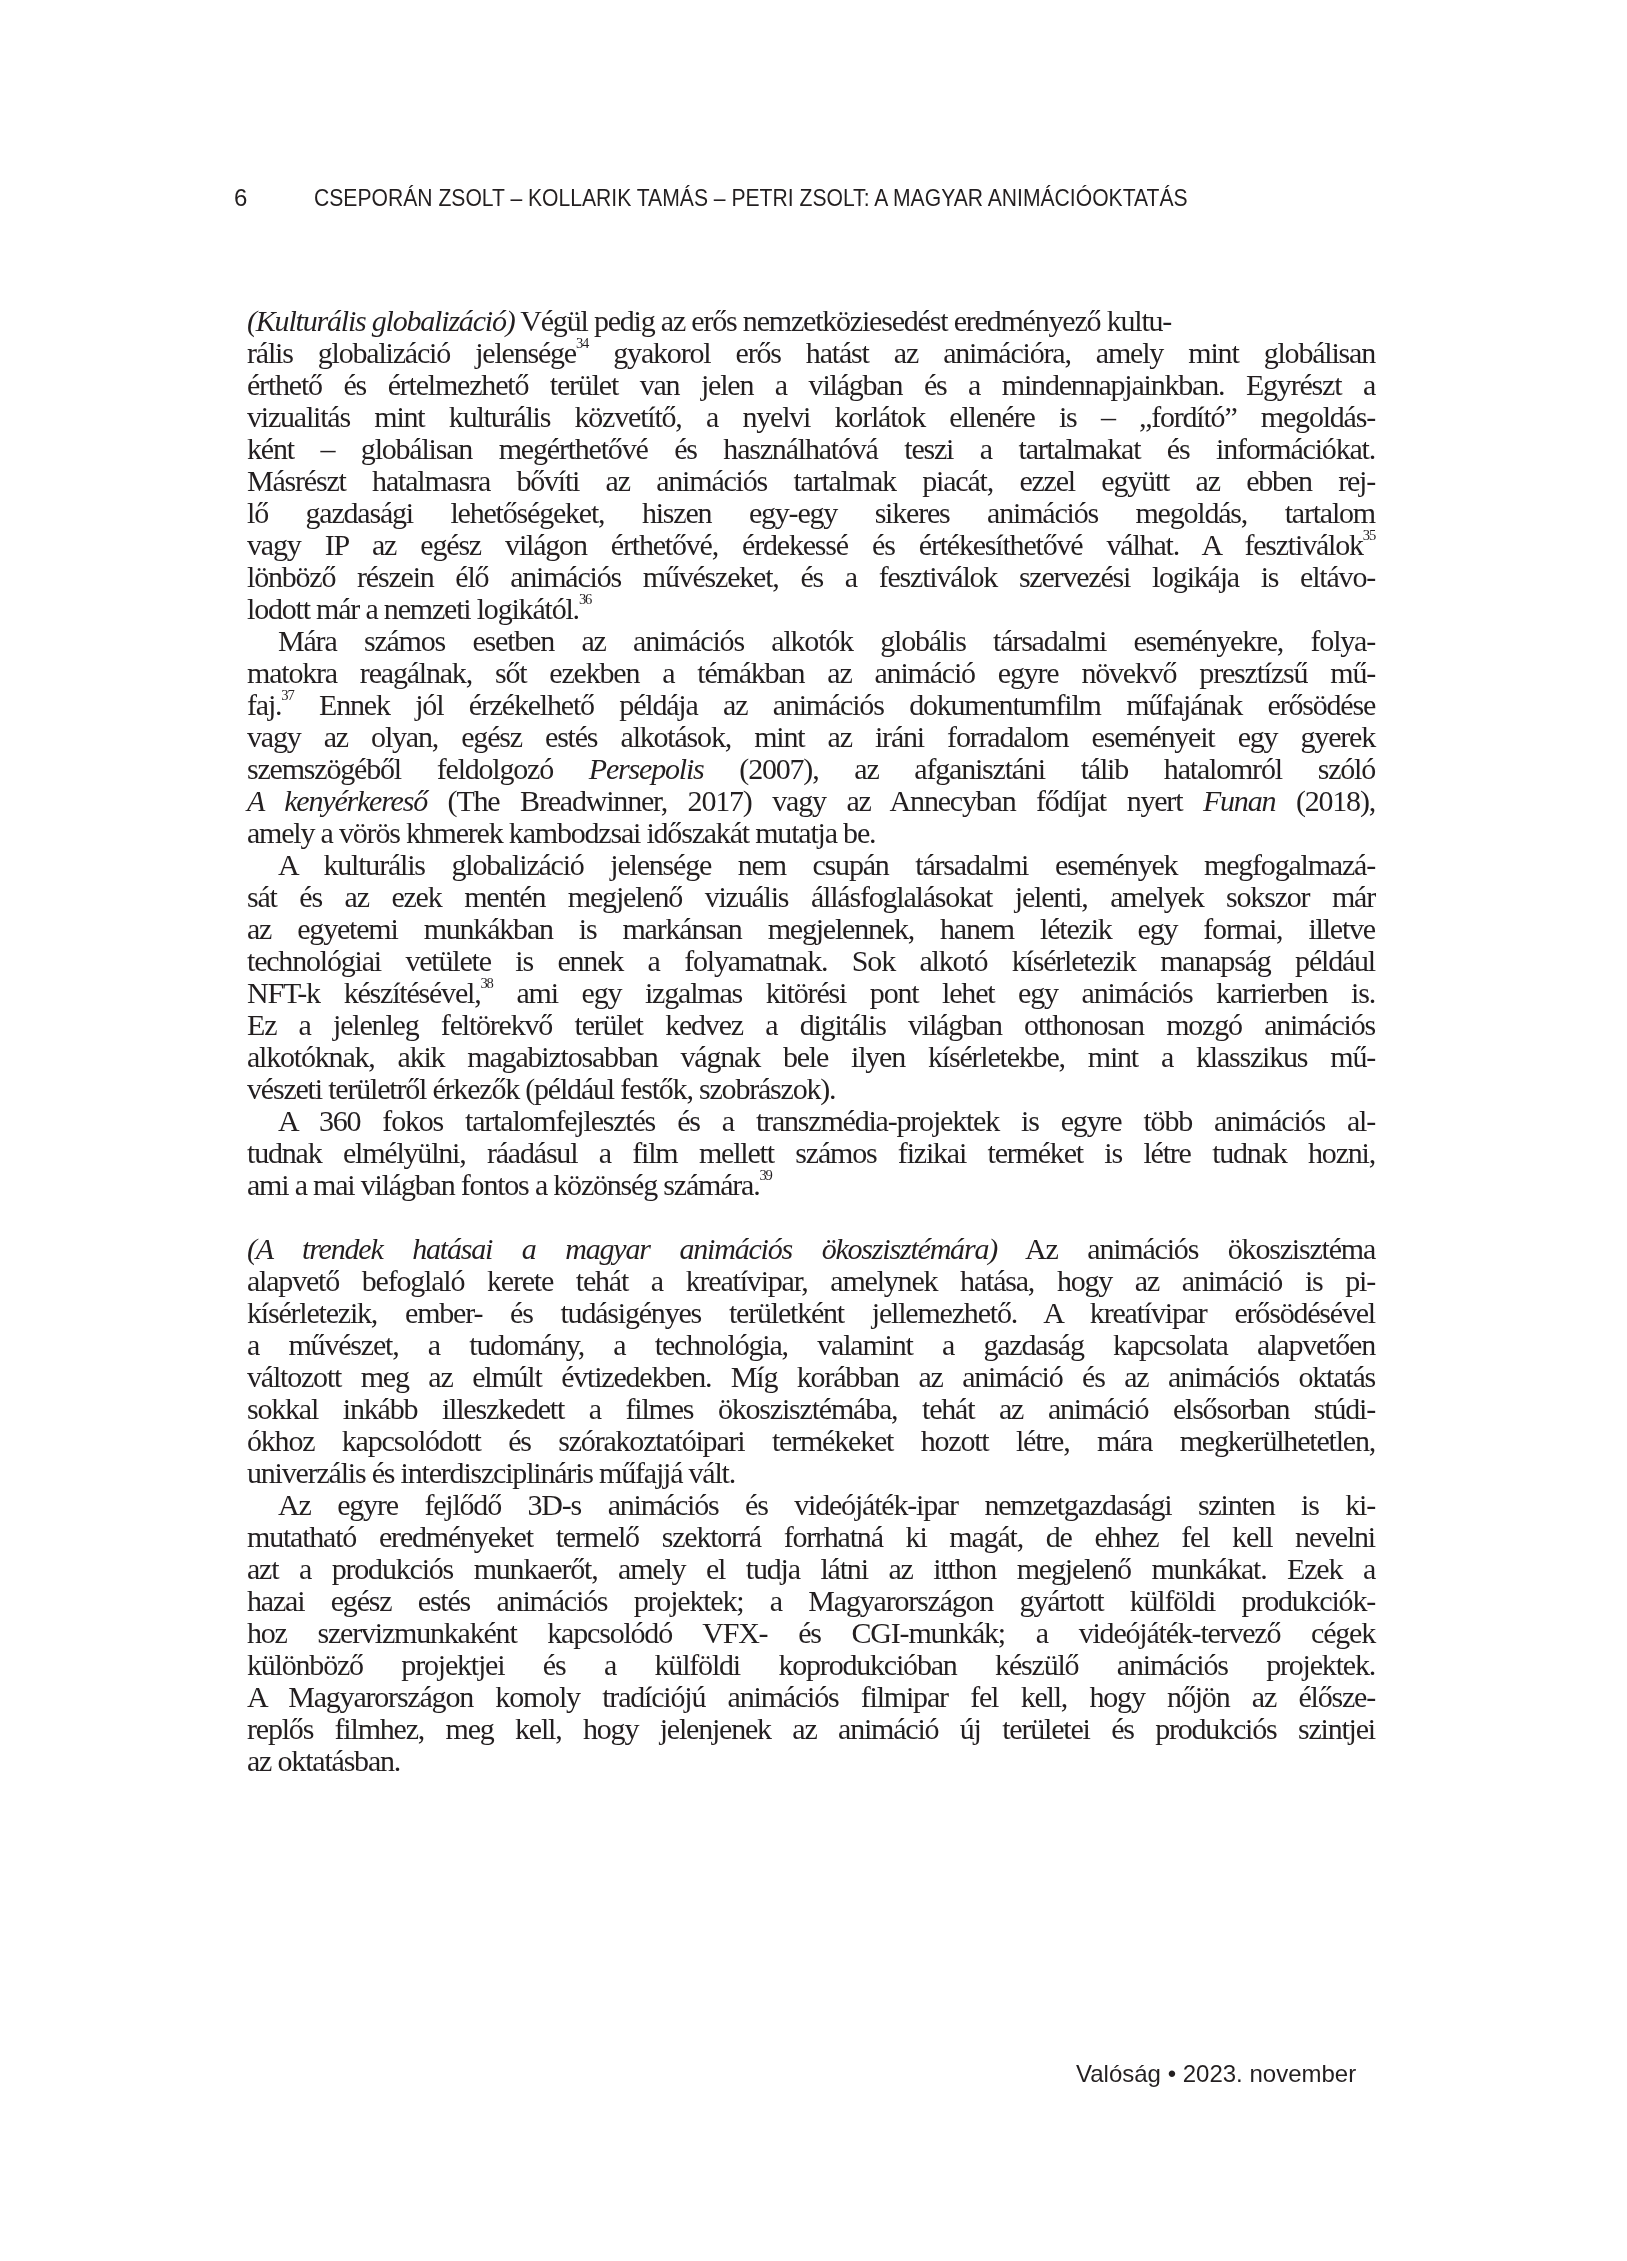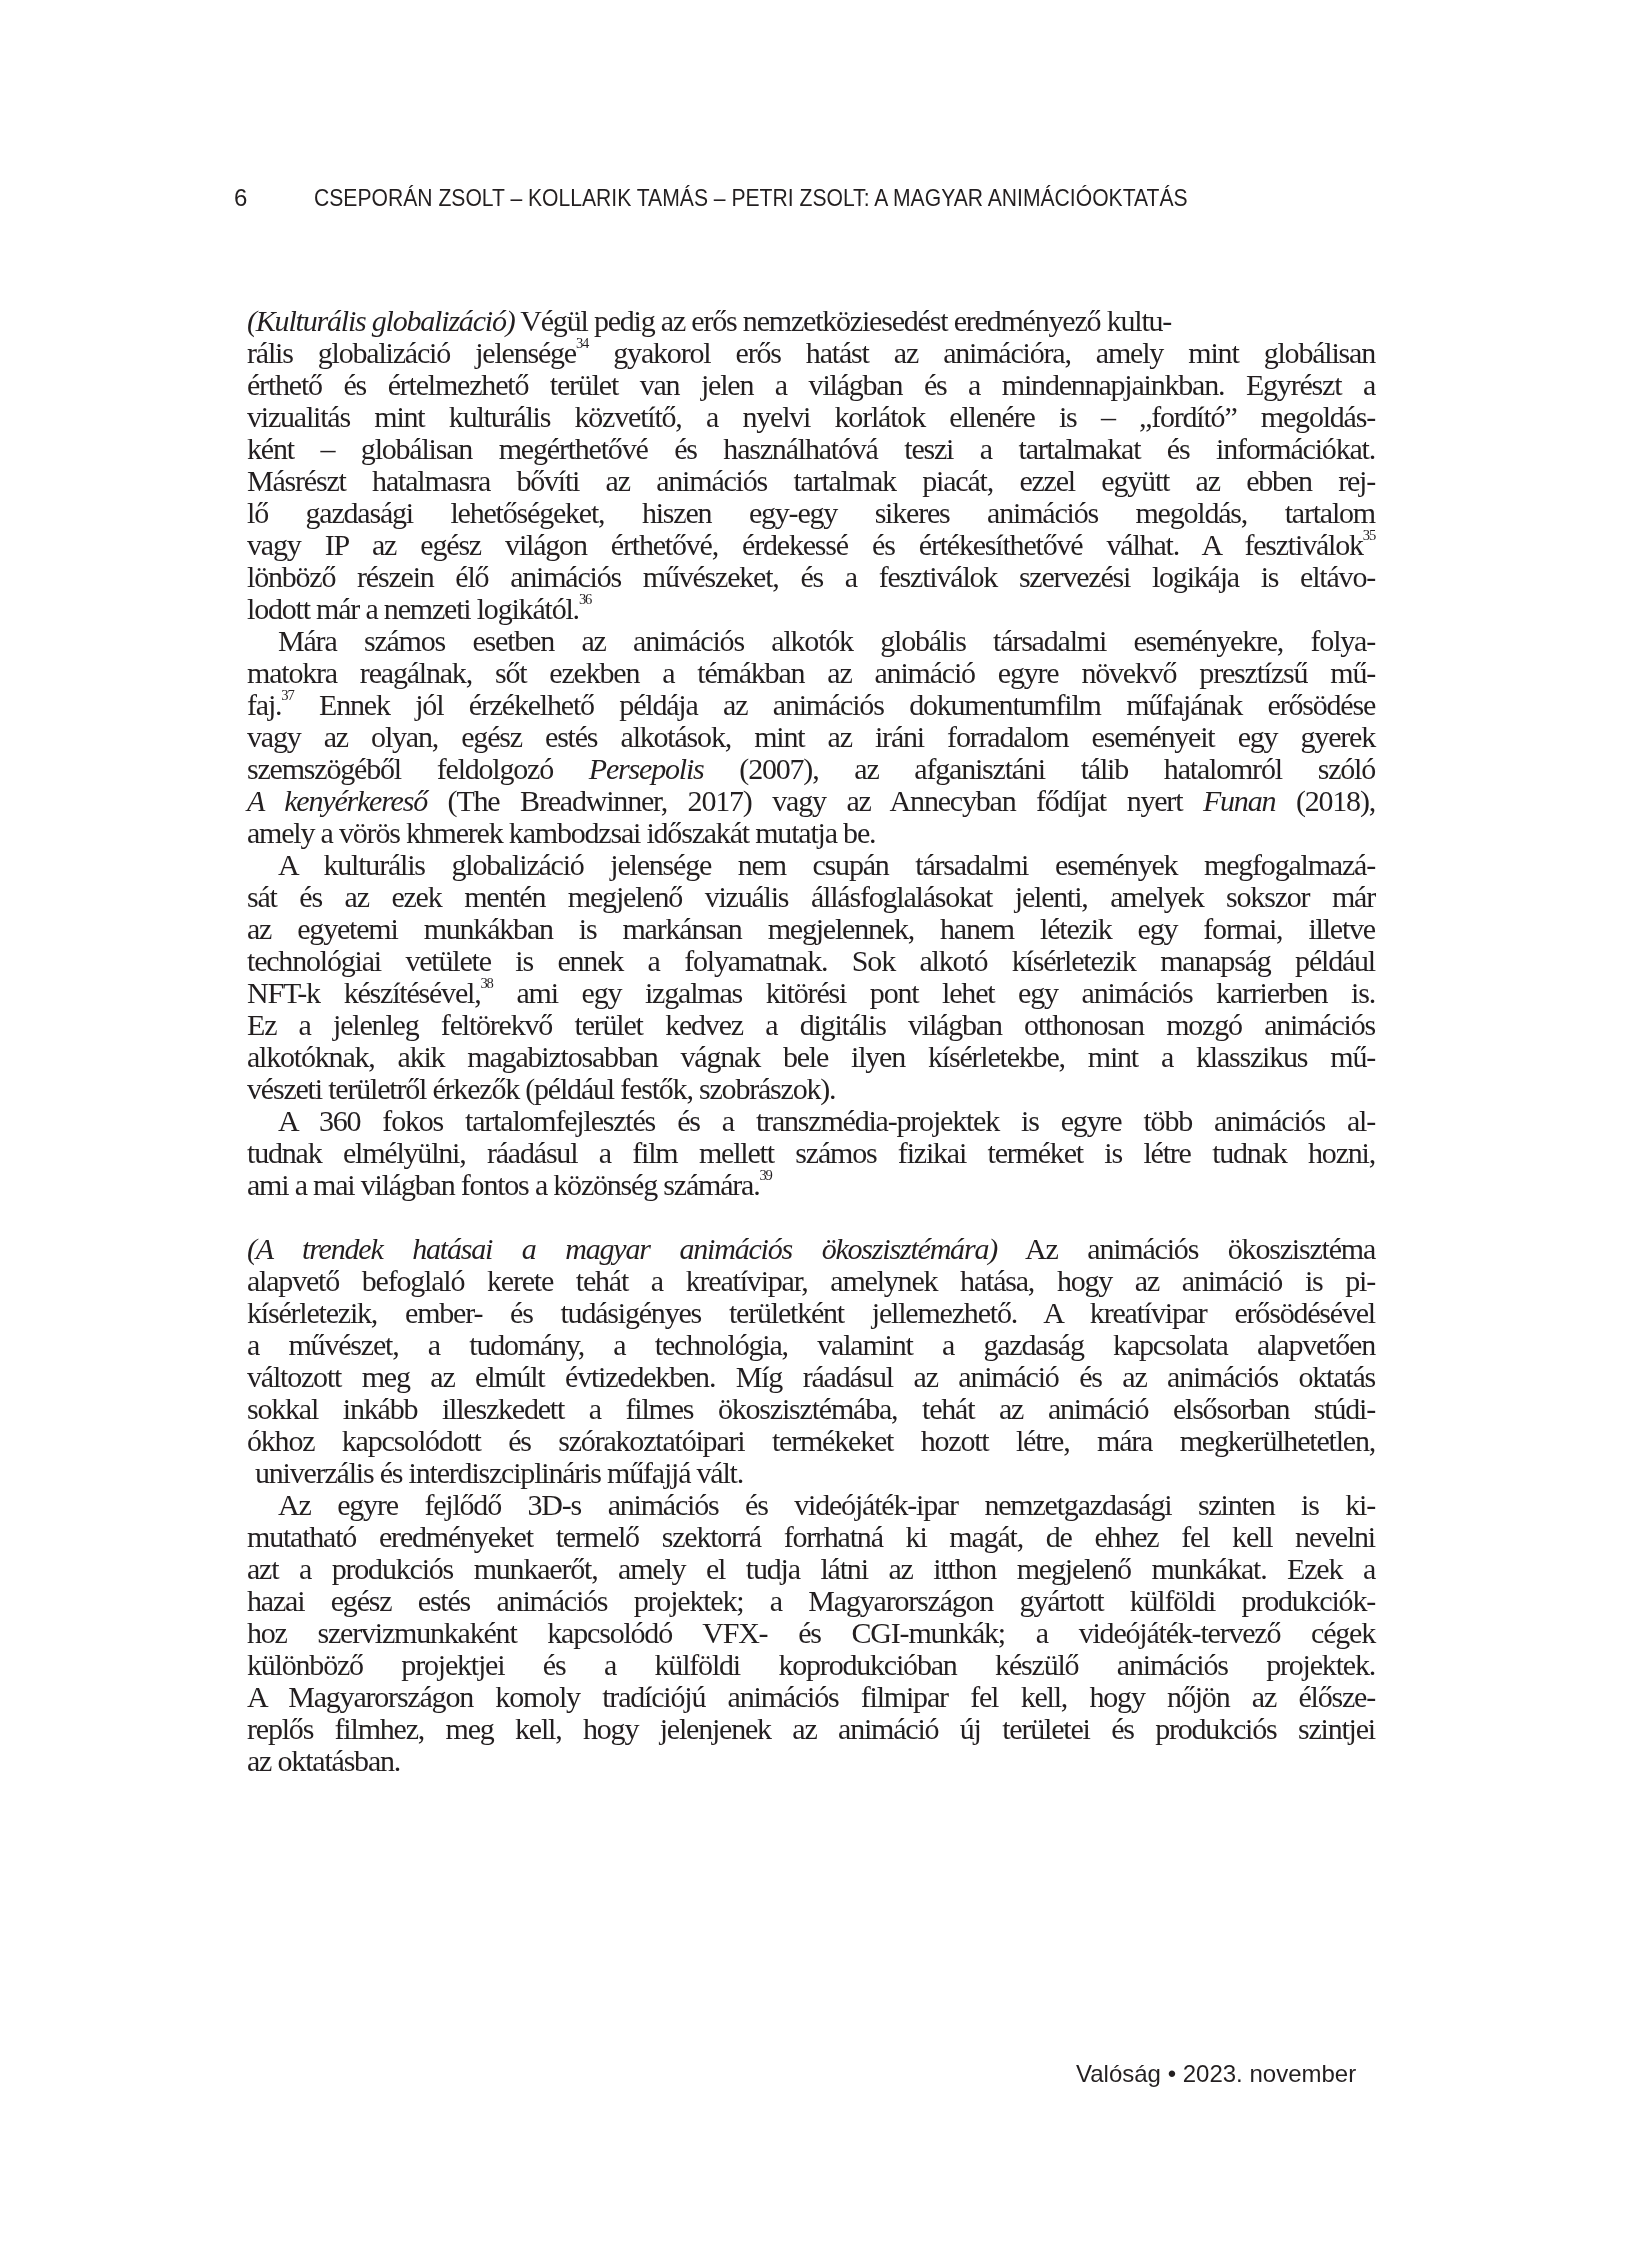--- a/index.html
+++ b/index.html
@@ -59,24 +59,24 @@
   <span class="line indent" style="display: block;"><span style="white-space: nowrap; word-spacing: 0px;">A 360 fokos tartalomfejlesztés és a transzmédia-projektek is egyre több animációs al-</span></span>
   <span class="line" style="display: block;"><span style="white-space: nowrap; word-spacing: 0px;">tudnak elmélyülni, ráadásul a film mellett számos fizikai terméket is létre tudnak hozni,</span></span>
   <span class="line last" style="display: block;"><span style="white-space: nowrap;"><span>ami a mai világban fontos a közönség számára.</span><sup>39</sup></span></span>
 
   <div class="gap"></div>
 
   <span class="line" style="display: block;"><span style="white-space: nowrap; word-spacing: 0px;"><i>(A trendek hatásai a magyar animációs ökoszisztémára)</i><span> Az animációs ökoszisztéma</span></span></span>
   <span class="line" style="display: block;"><span style="white-space: nowrap; word-spacing: 0px;">alapvető befoglaló kerete tehát a kreatívipar, amelynek hatása, hogy az animáció is pi-</span></span>
   <span class="line" style="display: block;"><span style="white-space: nowrap; word-spacing: 0px;">kísérletezik, ember- és tudásigényes területként jellemezhető. A kreatívipar erősödésével</span></span>
   <span class="line" style="display: block;"><span style="white-space: nowrap; word-spacing: 0px;">a művészet, a tudomány, a technológia, valamint a gazdaság kapcsolata alapvetően</span></span>
-  <span class="line" style="display: block;"><span style="white-space: nowrap; word-spacing: 0px;">változott meg az elmúlt évtizedekben. Míg ráadásul az animáció és az animációs oktatás</span></span>
+  <span class="line" style="display: block;"><span style="white-space: nowrap; word-spacing: 0px;">változott meg az elmúlt évtizedekben. Míg korábban az animáció és az animációs oktatás</span></span>
   <span class="line" style="display: block;"><span style="white-space: nowrap; word-spacing: 0px;">sokkal inkább illeszkedett a filmes ökoszisztémába, tehát az animáció elsősorban stúdi-</span></span>
   <span class="line" style="display: block;"><span style="white-space: nowrap; word-spacing: 0px;">ókhoz kapcsolódott és szórakoztatóipari termékeket hozott létre, mára megkerülhetetlen,</span></span>
-  <span class="line last" style="display: block; margin-left: 8px;"><span style="white-space: nowrap;">univerzális és interdiszciplináris műfajjá vált.</span></span>
+  <span class="line last" style="display: block;"><span style="white-space: nowrap;">univerzális és interdiszciplináris műfajjá vált.</span></span>
 
   <span class="line indent" style="display: block;"><span style="white-space: nowrap; word-spacing: 0px;">Az egyre fejlődő 3D-s animációs és videójáték-ipar nemzetgazdasági szinten is ki-</span></span>
   <span class="line" style="display: block;"><span style="white-space: nowrap; word-spacing: 0px;">mutatható eredményeket termelő szektorrá forrhatná ki magát, de ehhez fel kell nevelni</span></span>
   <span class="line" style="display: block;"><span style="white-space: nowrap; word-spacing: 0px;">azt a produkciós munkaerőt, amely el tudja látni az itthon megjelenő munkákat. Ezek a</span></span>
   <span class="line" style="display: block;"><span style="white-space: nowrap; word-spacing: 0px;">hazai egész estés animációs projektek; a Magyarországon gyártott külföldi produkciók-</span></span>
   <span class="line" style="display: block;"><span style="white-space: nowrap; word-spacing: 0px; margin-top: 12px;">hoz szervizmunkaként kapcsolódó VFX- és CGI-munkák; a videójáték-tervező cégek</span></span>
   <span class="line" style="display: block;"><span style="white-space: nowrap; word-spacing: 0px;">különböző projektjei és a külföldi koprodukcióban készülő animációs projektek.</span></span>
   <span class="line" style="display: block;"><span style="white-space: nowrap; word-spacing: 0px;">A Magyarországon komoly tradíciójú animációs filmipar fel kell, hogy nőjön az élősze-</span></span>
   <span class="line" style="display: block;"><span style="white-space: nowrap; word-spacing: 0px;">replős filmhez, meg kell, hogy jelenjenek az animáció új területei és produkciós szintjei</span></span>
   <span class="line last" style="display: block;"><span style="white-space: nowrap;">az oktatásban.</span></span>

